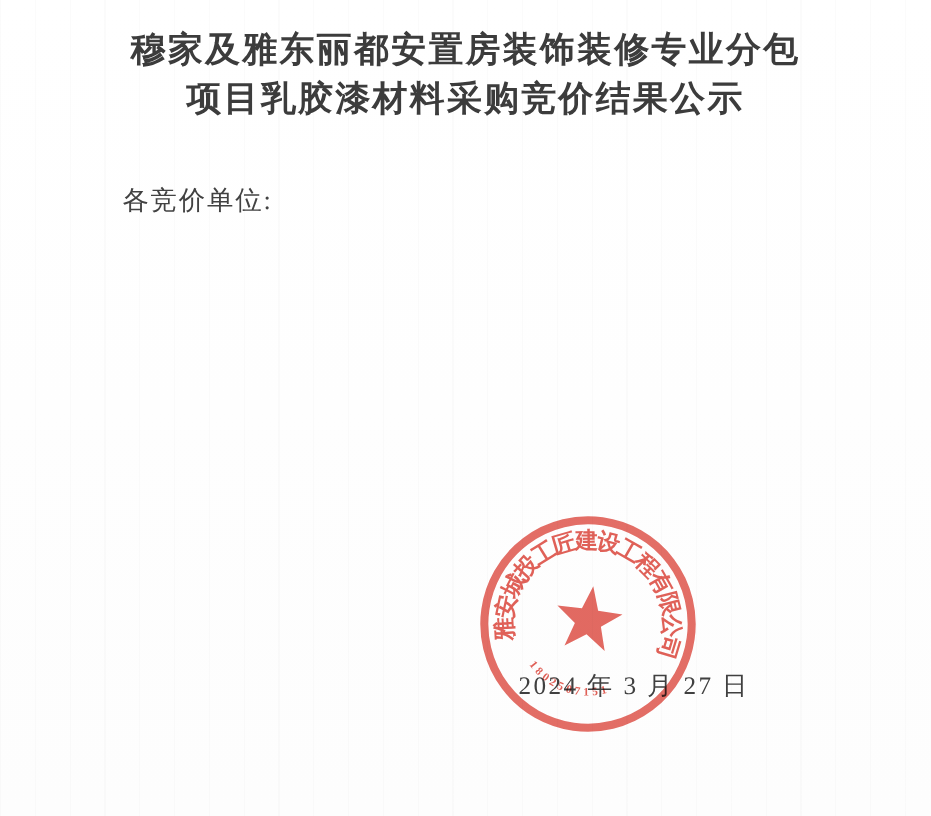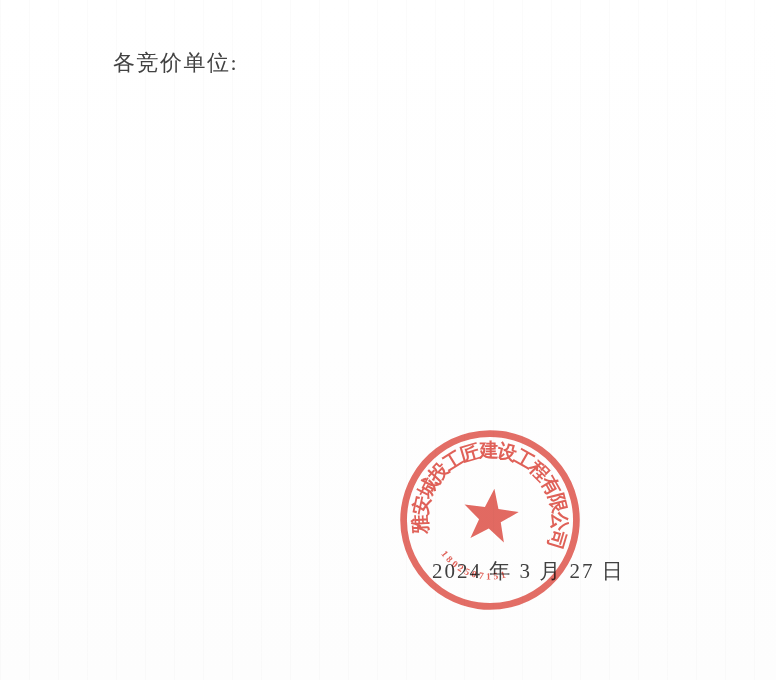--- a/index.html
+++ b/index.html
@@ -27,21 +27,21 @@
     color:#3c3c3c;
   }
   .body-text{
     margin:42px 95px 0 97px;
     font-size:22px;
     line-height:41px;
     letter-spacing:1.5px;
     text-align:justify;
     color:#424242;
   }
-  .body-text p{margin:16px;text-indent:2em;}
+  .body-text p{margin:5px;text-indent:2em;}
   .body-text .salutation{text-indent:0;}
   .sig-line{
     position:absolute;
     left:268px;top:514px;
     font-size:22px;
     letter-spacing:1px;
     color:#404040;
     white-space:nowrap;
   }
   .sig-company{
@@ -65,20 +65,24 @@
     mix-blend-mode:multiply;
     pointer-events:none;
   }
   .seal svg{width:100%;height:100%;}
 </style>
 </head>
 <body>
 
 <div class="page">
 
+  <div class="title">
+    <div>穆家及雅东丽都安置房装饰装修专业分包</div>
+    <div>项目乳胶漆材料采购竞价结果公示</div>
+  </div>
 
   <div class="body-text">
     <p class="salutation">各竞价单位:</p>
   </div>
 
 
   <div class="sig-date">2024 年 3 月 27 日</div>
 
   <div class="seal">
     <svg viewBox="0 0 200 200">

